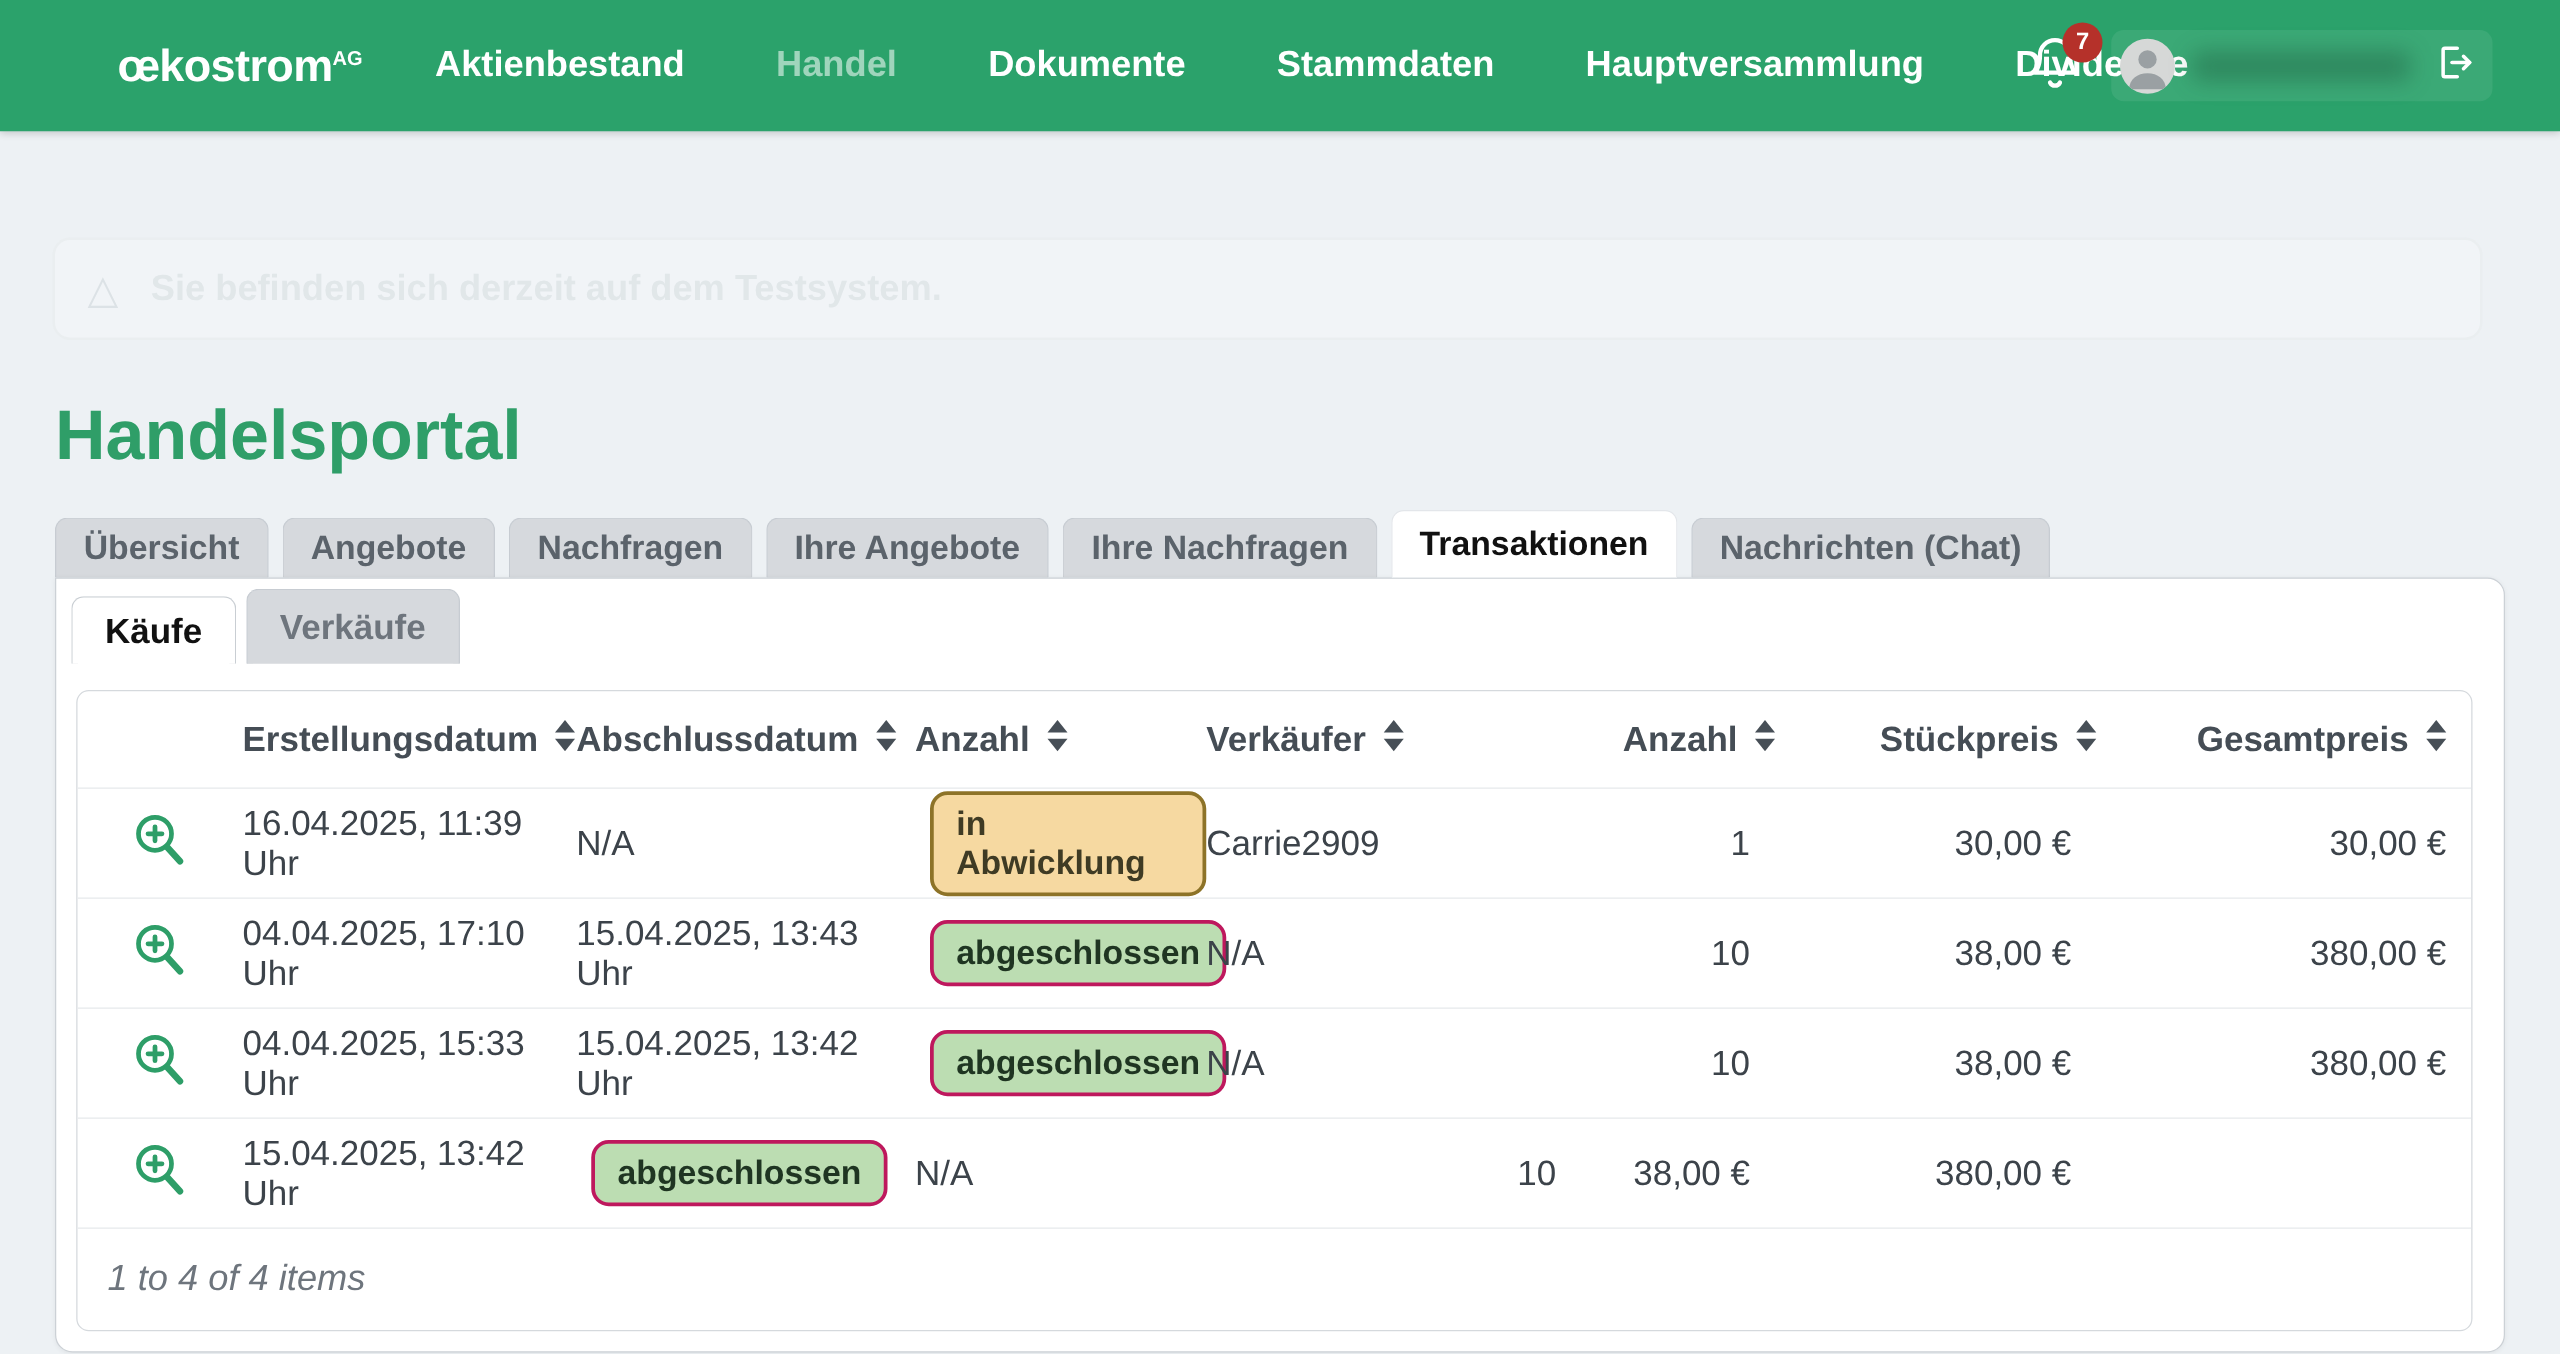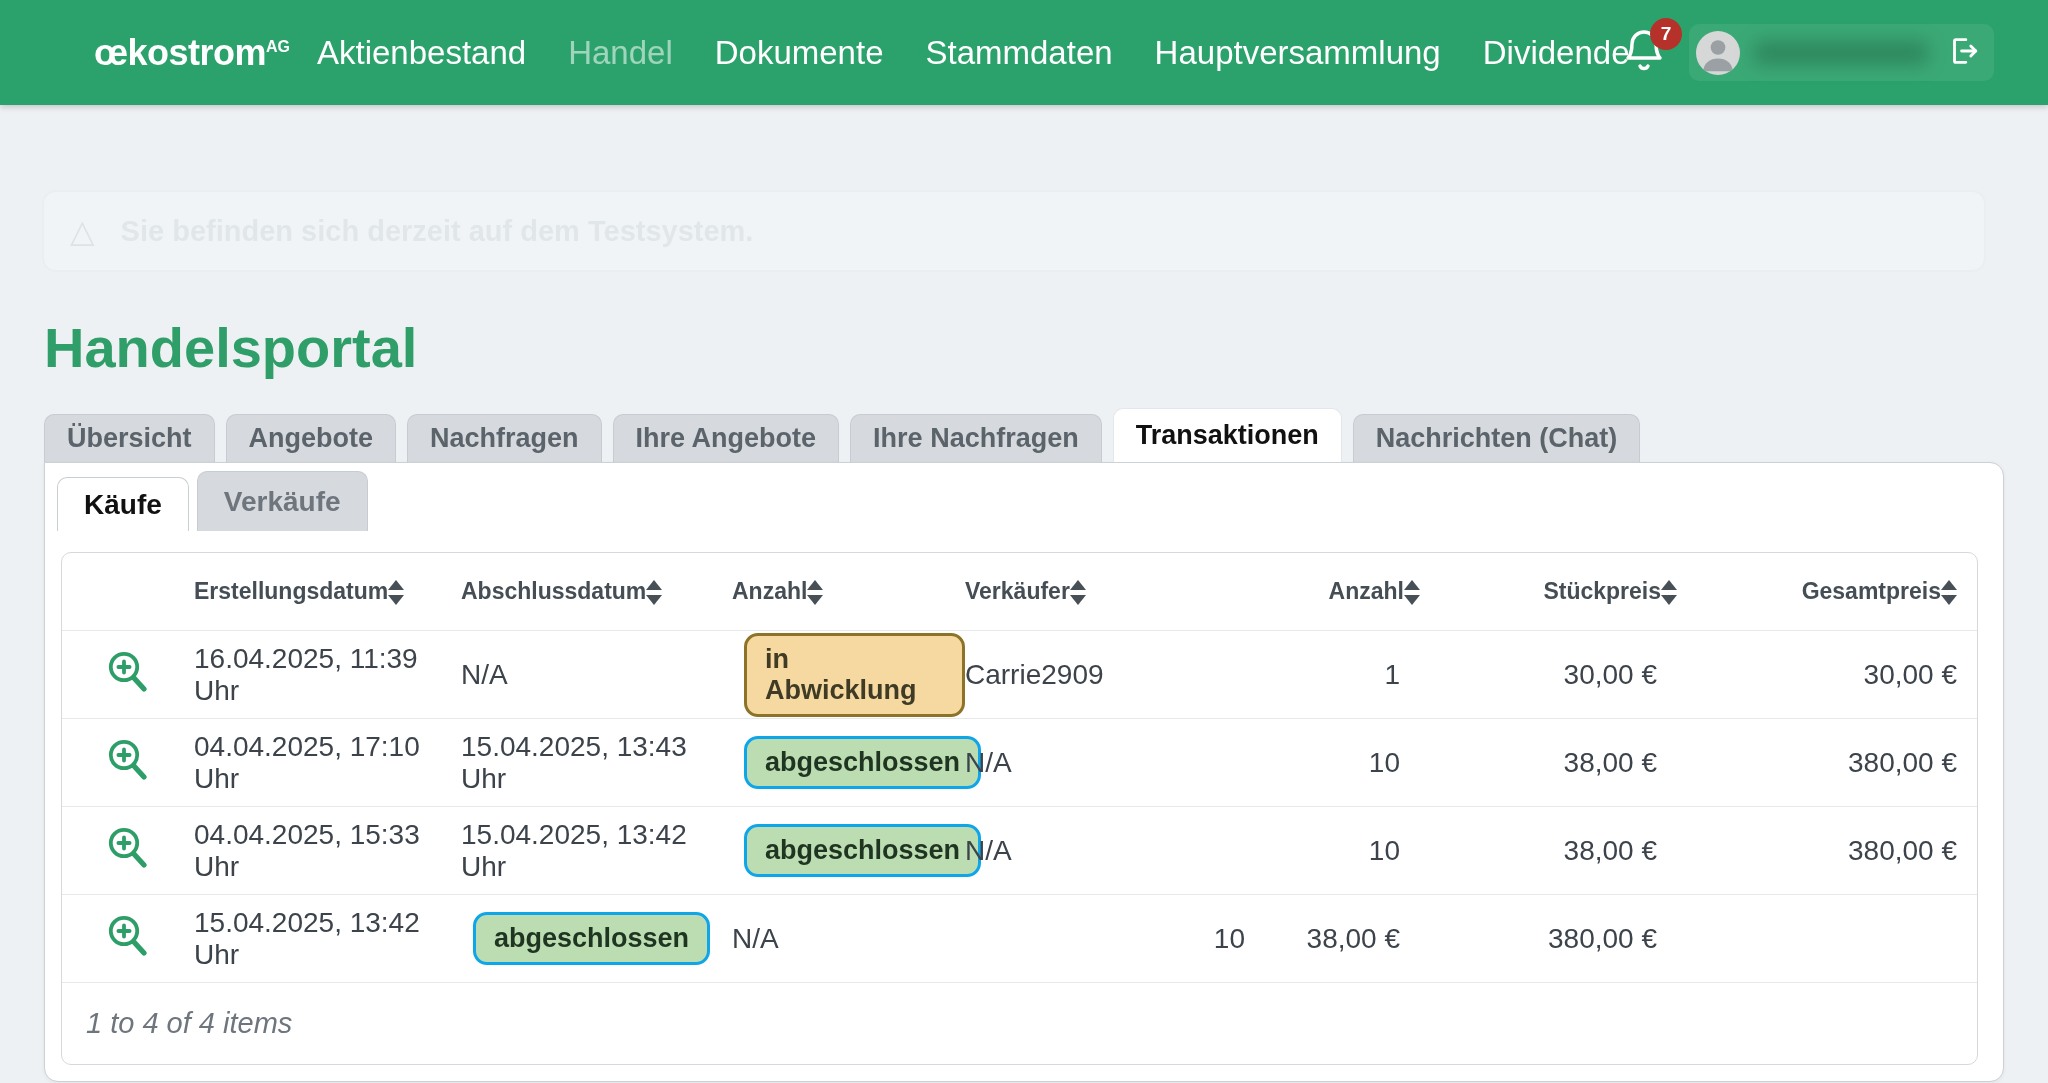--- a/index.html
+++ b/index.html
@@ -8,21 +8,21 @@
     background:#edf1f4; }
 
   
   .header { position:relative; height:105px; background:#2ba26b;
     box-shadow:0 2px 6px rgba(0,0,0,.18); z-index:5; }
   .logo { position:absolute; left:94px; top:50%; transform:translateY(-50%);
     color:#fff; font-weight:700; font-size:36px; letter-spacing:-.5px; }
   .logo sup { font-size:16px; font-weight:700; letter-spacing:0; }
   .nav { position:absolute; left:317px; top:0; height:105px;
     display:flex; align-items:center; gap:42px; list-style:none; }
-  .nav li { color:#fff; font-size:33px; font-weight:400; cursor:pointer; white-space:nowrap; }
+  .nav li { color:#fff; font-size:29px; font-weight:700; cursor:pointer; white-space:nowrap;margin-left:31px; }
   .nav li.current { color:rgba(255,255,255,.55); }
   .bell-wrap { position:absolute; left:1620px; top:26px; width:56px; height:56px; cursor:pointer; }
   .bell-badge { position:absolute; right:-6px; top:-8px; min-width:32px; height:32px;
     background:#b5312a; border-radius:16px; color:#fff; font-size:19px; font-weight:700;
     display:flex; align-items:center; justify-content:center; padding:0 6px; }
   .user-chip { position:absolute; left:1689px; top:24px; width:305px; height:57px;
     background:rgba(255,255,255,.08); border-radius:10px;
     display:flex; align-items:center; padding:0 14px 0 7px; }
   .avatar { width:44px; height:44px; border-radius:50%; background:#d6d8d7;
     display:flex; align-items:flex-end; justify-content:center; overflow:hidden; }
@@ -62,36 +62,36 @@
     border-radius:10px 10px 0 0; font-size:28px; font-weight:700; color:#6e757d; cursor:pointer; }
   .subtab.active { height:54px; background:#fff; border-color:#c9ced3; color:#111; z-index:2; }
 
   
   .card { margin:21px 25px 0 16px; border:1px solid #d5d9dd; border-radius:10px;
     background:#fff; overflow:hidden; }
   .trow { display:grid;
     grid-template-columns:132px 267px 271px 233px 300px 155px 257px 1fr;
     align-items:center; }
   .thead { height:78px; border-bottom:1px solid #e6e9ec; }
-  .th { display:flex; align-items:flex-end; gap:0; font-size:23px; font-weight:700;
+  .th { display:flex; align-items:flex-start; gap:14px; font-size:28px; font-weight:700;
     color:#454d55; cursor:pointer; white-space:nowrap; }
   .th.num { justify-content:flex-end; }
   .trow .right { text-align:right; padding-right:20px; }
   .sort { display:inline-flex; flex-direction:column; gap:5px; }
   .sort .up { width:0; height:0; border-left:8px solid transparent;
     border-right:8px solid transparent; border-bottom:10px solid #474f57; }
   .sort .dn { width:0; height:0; border-left:8px solid transparent;
     border-right:8px solid transparent; border-top:10px solid #474f57; }
   .row { height:88px; border-bottom:1px solid #e6e9ec; font-size:28px; color:#3c434a; }
   .row:last-of-type { border-bottom:1px solid #e6e9ec; }
   .zoom-cell { display:flex; justify-content:center; cursor:pointer; }
   .badge { display:inline-block; padding:8px 18px; border-radius:14px;
     font-size:27px; font-weight:700;margin-left:12px; }
   .badge[data-status="pending"] { background:#f6d9a1; border:3px solid #8d7328; color:#3f3b24; }
-  .badge[data-status="completed"] { background:#bcddb2; border:3px solid #0ea5e9; color:#1f3522; }
+  .badge[data-status="completed"] { background:#bcddb2; border:3px solid #be185d; color:#1f3522; }
   .tfoot { height:81px; display:flex; align-items:center; padding-left:24px;
     font-size:29px; color:#6e757d;font-style:italic; }
 </style>
 </head>
 <body>
 
 <div class="header">
   <div class="logo"><span>œkostrom</span><sup>AG</sup></div>
 
   <ul class="nav">

